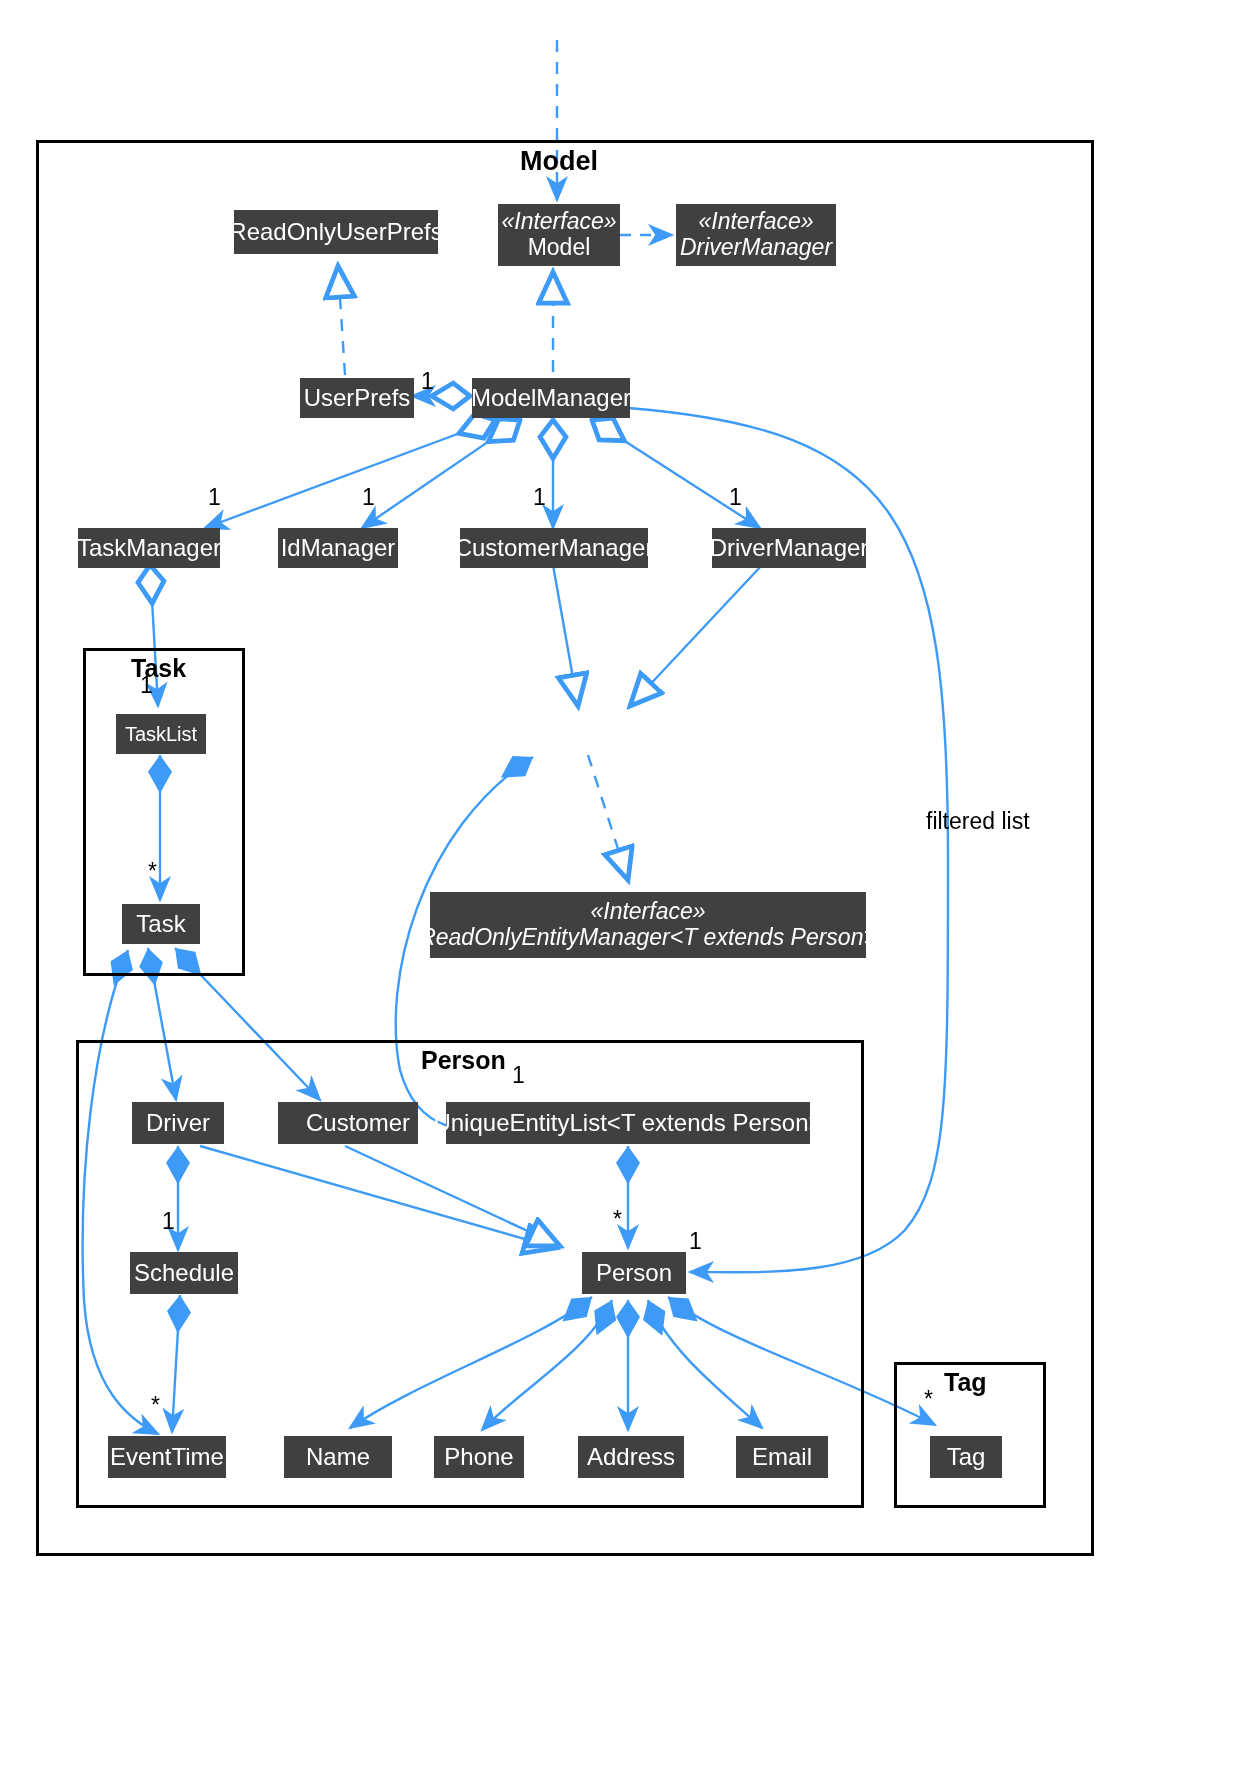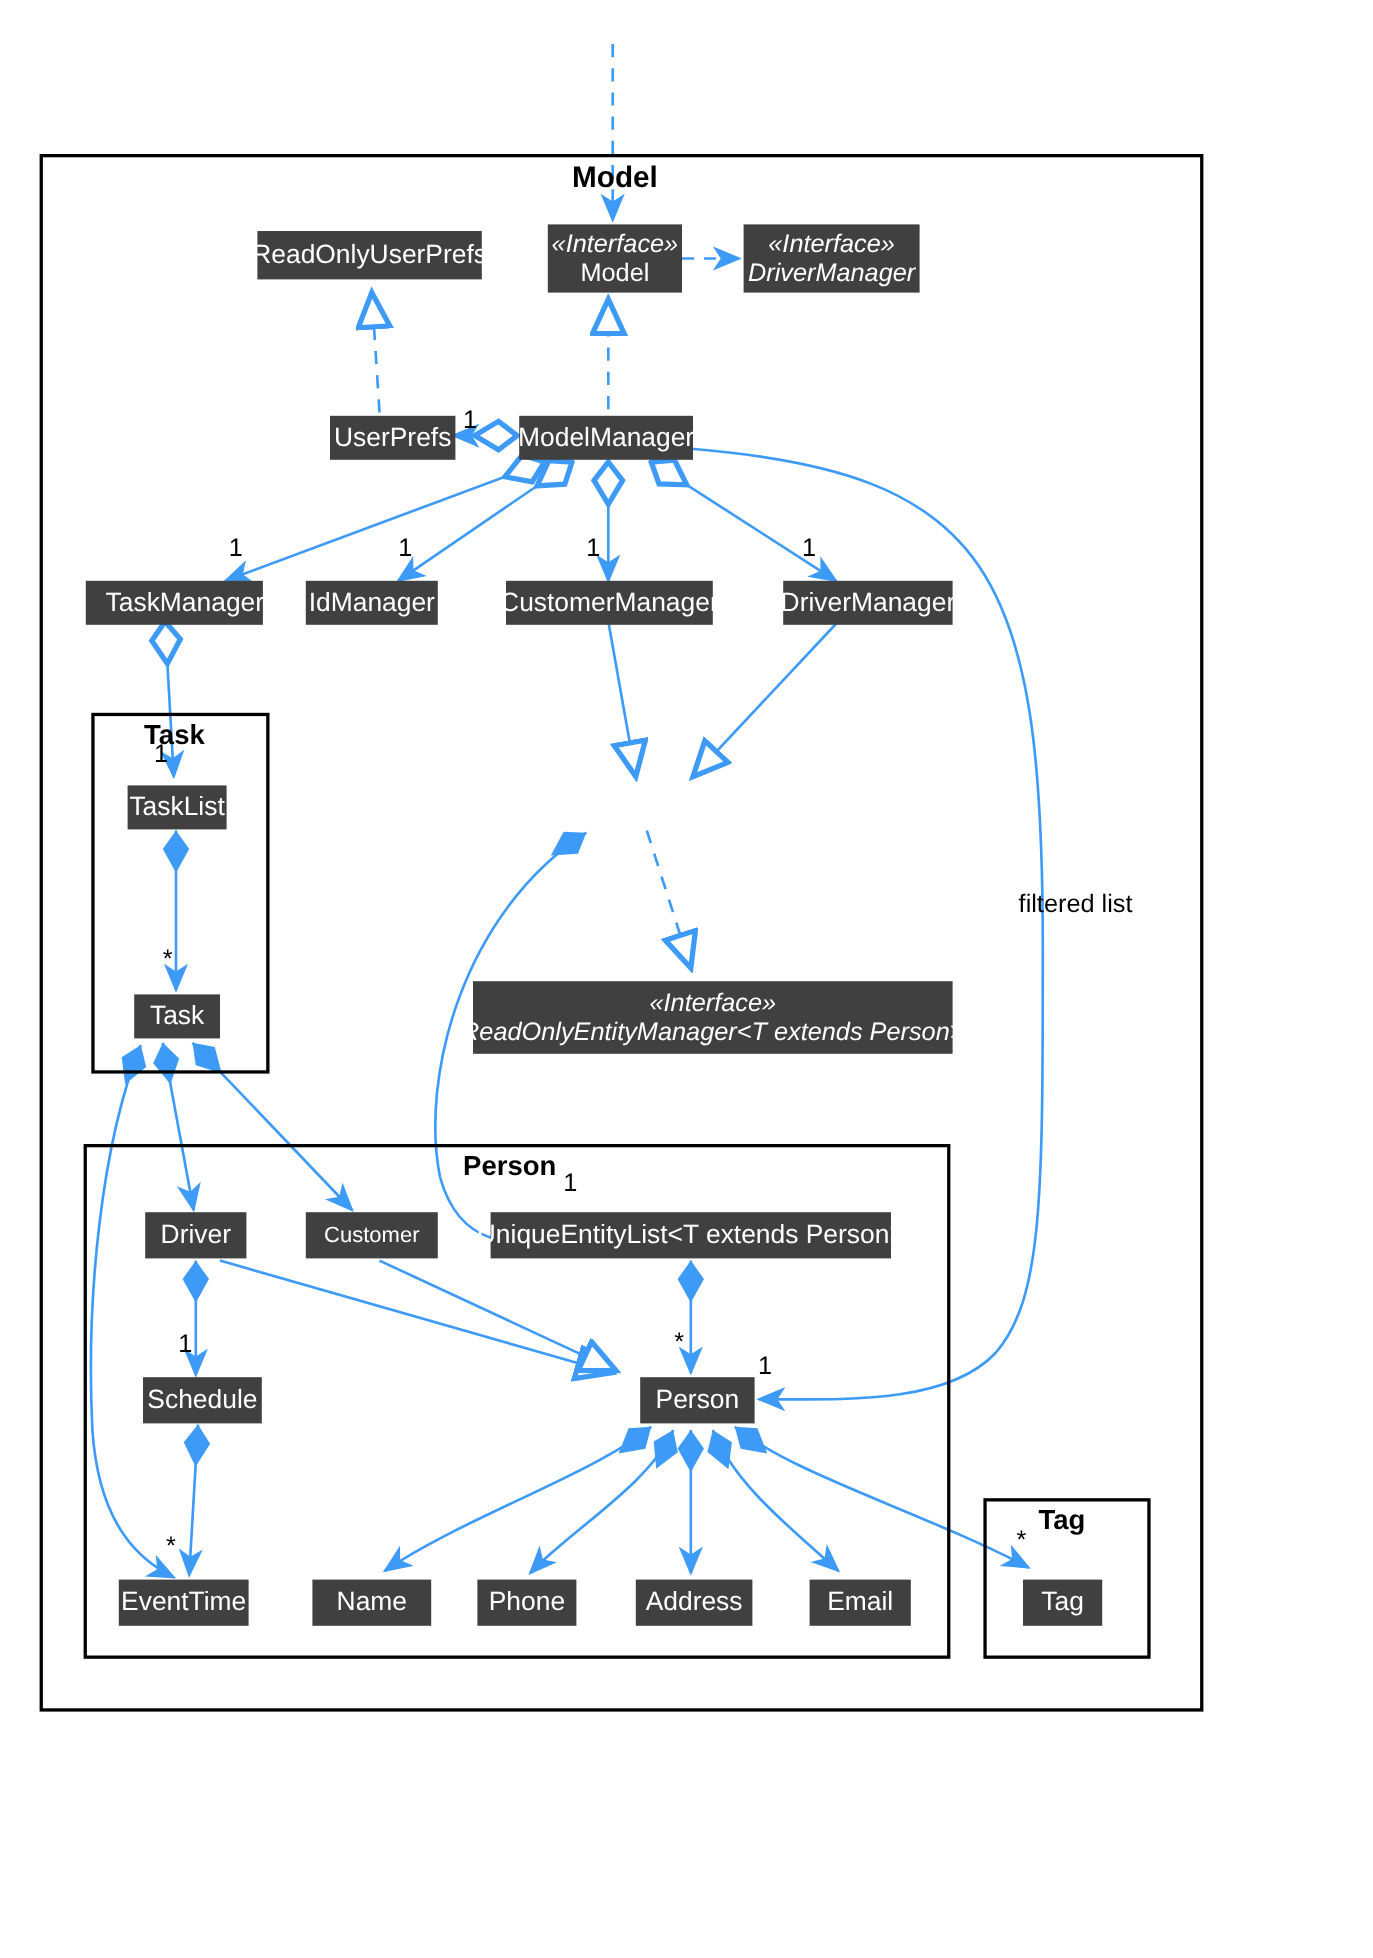--- a/index.html
+++ b/index.html
@@ -125,55 +125,55 @@
   </div>
 
   <div class="node" style="left:300px;top:378px;width:114px;height:40px;font-size:24px;">
     <span class="ln">UserPrefs</span>
   </div>
 
   <div class="node" style="left:472px;top:378px;width:158px;height:40px;font-size:24px;">
     <span class="ln">ModelManager</span>
   </div>
 
-  <div class="node" style="left:78px;top:528px;width:142px;height:40px;font-size:24px;padding-left:19px;">
+  <div class="node" style="left:78px;top:528px;width:142px;height:40px;font-size:24px;">
     <span class="ln">TaskManager</span>
   </div>
 
   <div class="node" style="left:278px;top:528px;width:120px;height:40px;font-size:24px;">
     <span class="ln">IdManager</span>
   </div>
 
   <div class="node" style="left:460px;top:528px;width:188px;height:40px;font-size:24px;">
     <span class="ln">CustomerManager</span>
   </div>
 
   <div class="node" style="left:712px;top:528px;width:154px;height:40px;font-size:24px;align-items:center;">
     <span class="ln">DriverManager</span>
   </div>
 
-  <div class="node" style="left:116px;top:714px;width:90px;height:40px;font-size:24px;">
+  <div class="node" style="left:116px;top:714px;width:90px;height:40px;font-size:20px;">
     <span class="ln">TaskList</span>
   </div>
 
   <div class="node" style="left:122px;top:904px;width:78px;height:40px;font-size:24px;">
     <span class="ln">Task</span>
   </div>
 
 
   <div class="node italic" style="left:430px;top:892px;width:436px;height:66px;font-size:23px;">
     <span class="ln">«Interface»</span>
     <span class="ln">ReadOnlyEntityManager&lt;T extends Person&gt;</span>
   </div>
 
   <div class="node" style="left:132px;top:1102px;width:92px;height:42px;font-size:24px;">
     <span class="ln">Driver</span>
   </div>
 
-  <div class="node" style="left:278px;top:1102px;width:120px;height:42px;font-size:20px;">
+  <div class="node" style="left:278px;top:1102px;width:120px;height:42px;font-size:24px;padding-left:20px;">
     <span class="ln">Customer</span>
   </div>
 
   <div class="node" style="left:446px;top:1102px;width:364px;height:42px;font-size:24px;">
     <span class="ln">UniqueEntityList&lt;T extends Person&gt;</span>
   </div>
 
   <div class="node" style="left:130px;top:1252px;width:108px;height:42px;font-size:24px;">
     <span class="ln">Schedule</span>
   </div>

